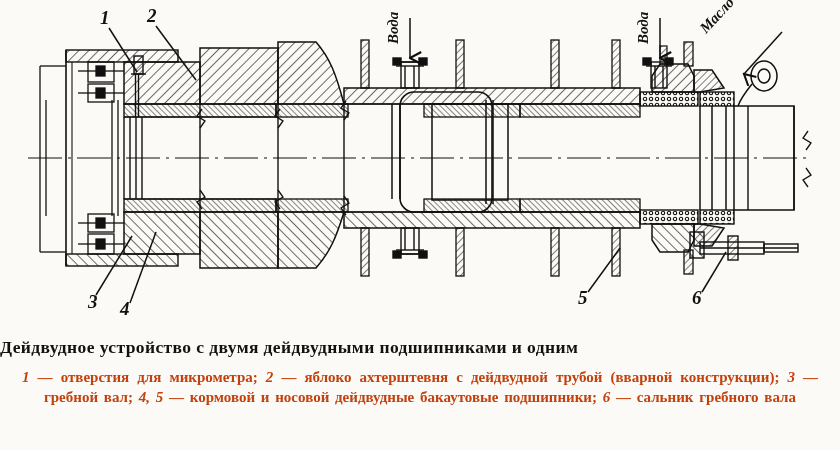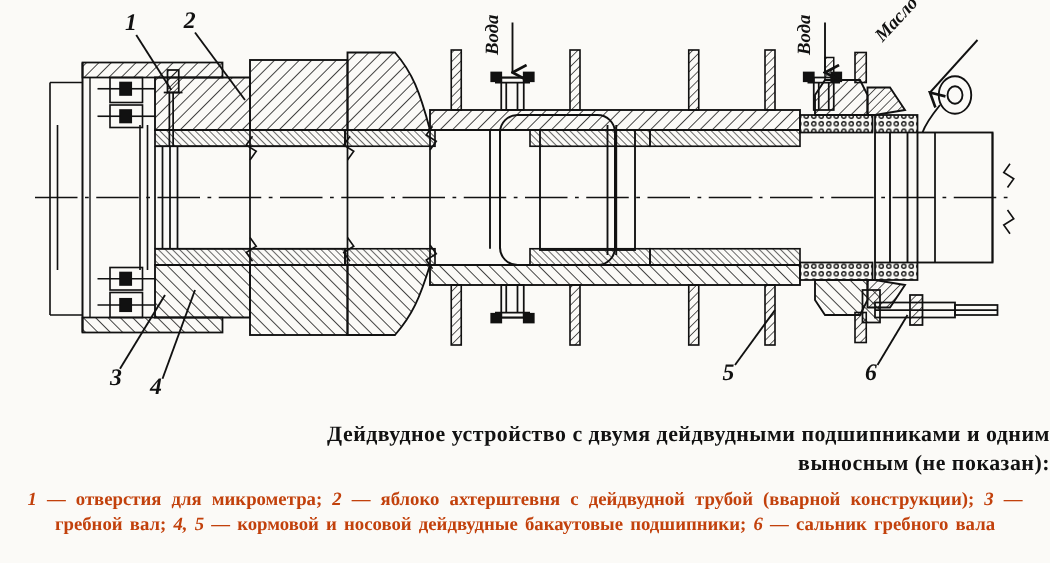--- a/index.html
+++ b/index.html
@@ -28,21 +28,21 @@
     font-size:15px;
     fill:#111;
   }
 
   #caption-block{
     position:absolute;
     left:0;top:336px;
     width:840px;
   }
   .cap-line{
-    text-align:right;
+    text-align:left;
     font-size:17.5px;
     font-weight:700;
     letter-spacing:.4px;
     line-height:23px;
     color:#121212;
     white-space:nowrap;
   }
   .legend{
     margin-top:9px;
     padding:0 22px;
@@ -299,15 +299,14 @@
       <text class="callout-text" x="88" y="308">3</text>
       <text class="callout-text" x="120" y="315">4</text>
       <text class="callout-text" x="578" y="304">5</text>
       <text class="callout-text" x="692" y="304">6</text>
     </g>
   </svg>
 </div>
 
 <div id="caption-block">
   <div class="cap-line">Дейдвудное устройство с двумя дейдвудными подшипниками и одним</div>
-  <div class="cap-line">выносным (не показан):</div>
   <div class="legend" id="legend"><i>1</i><span> — отверстия для микрометра; </span><i>2</i><span> — яблоко ахтерштевня с дейдвудной трубой (вварной конструкции); </span><i>3</i><span> — гребной вал; </span><i>4, 5</i><span> — кормовой и носовой дейдвудные бакаутовые подшипники; </span><i>6</i><span> — сальник гребного вала</span></div>
 </div>
 
 </body></html>

